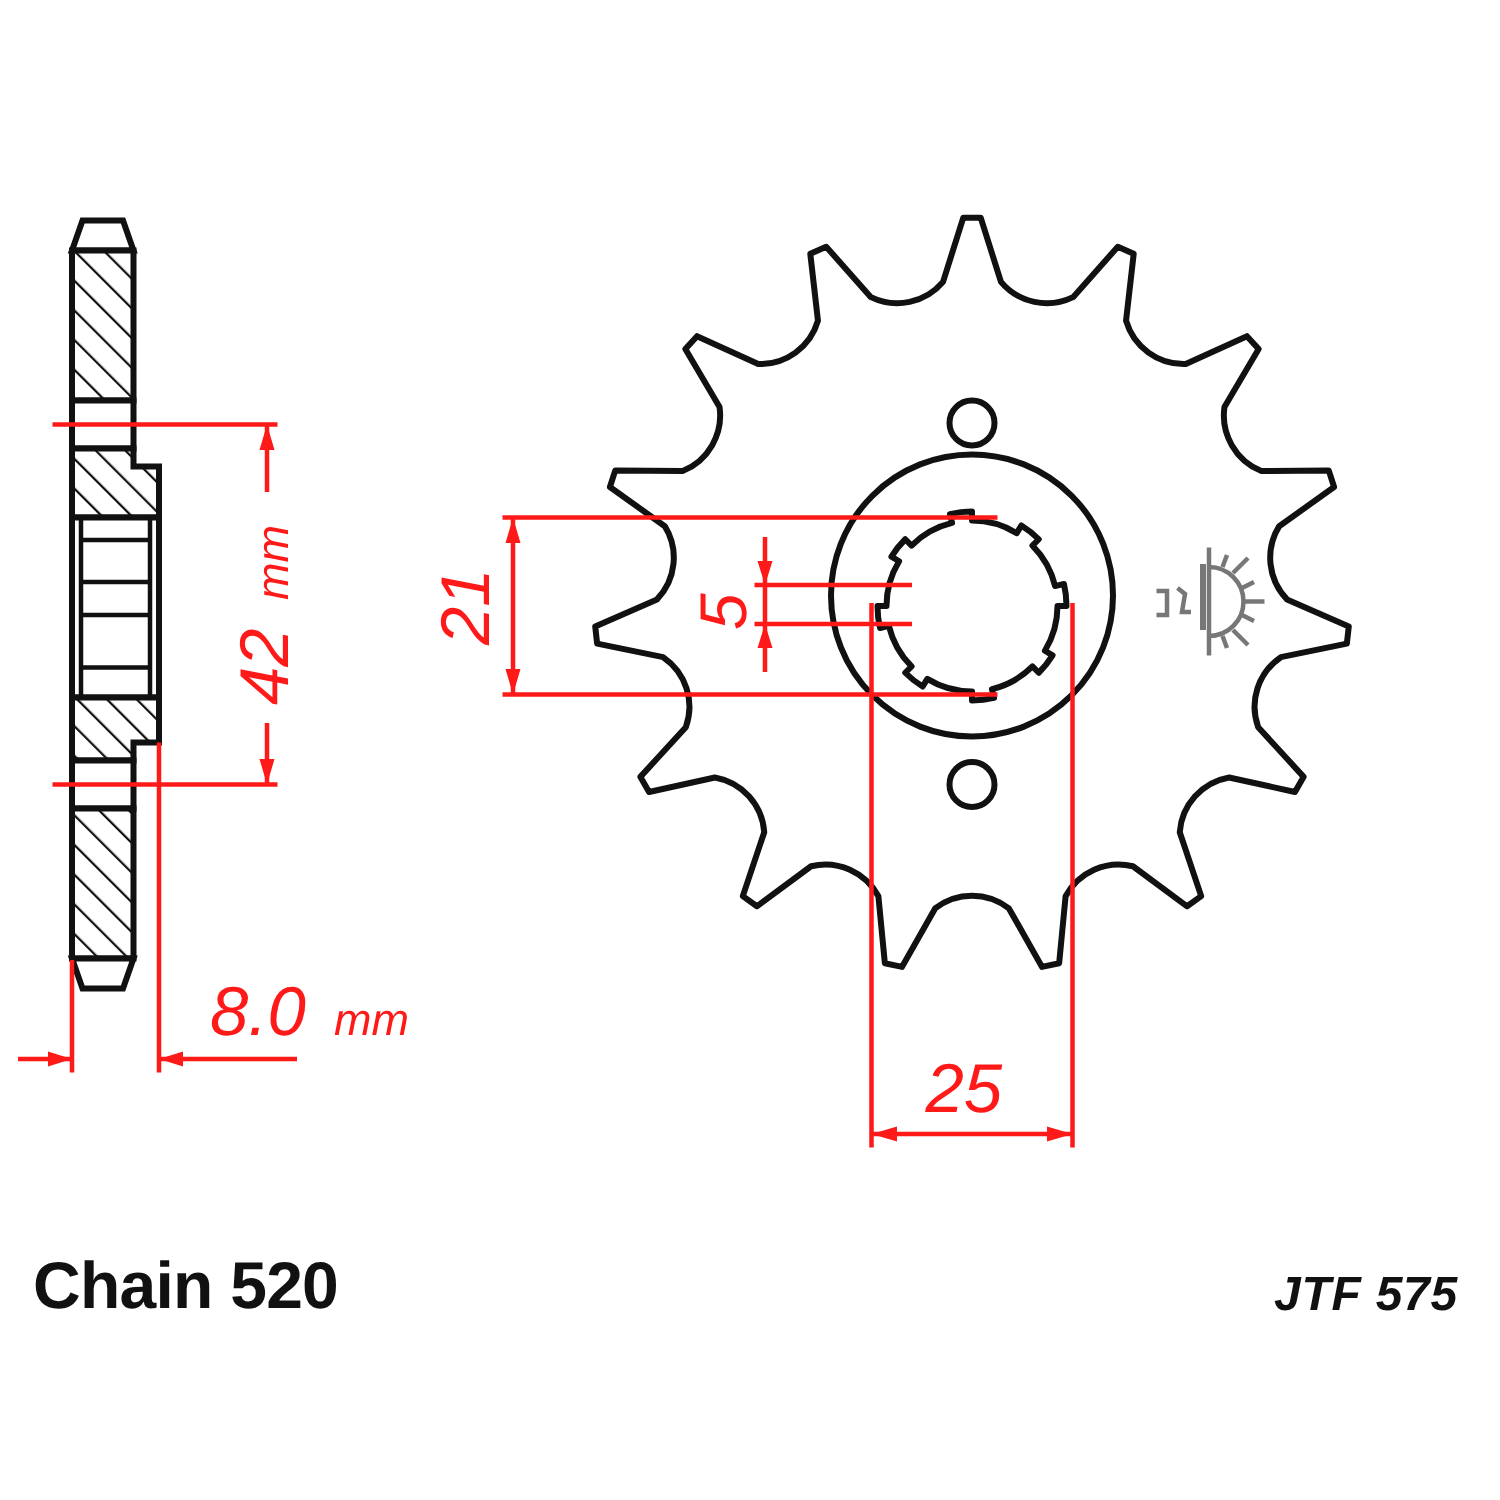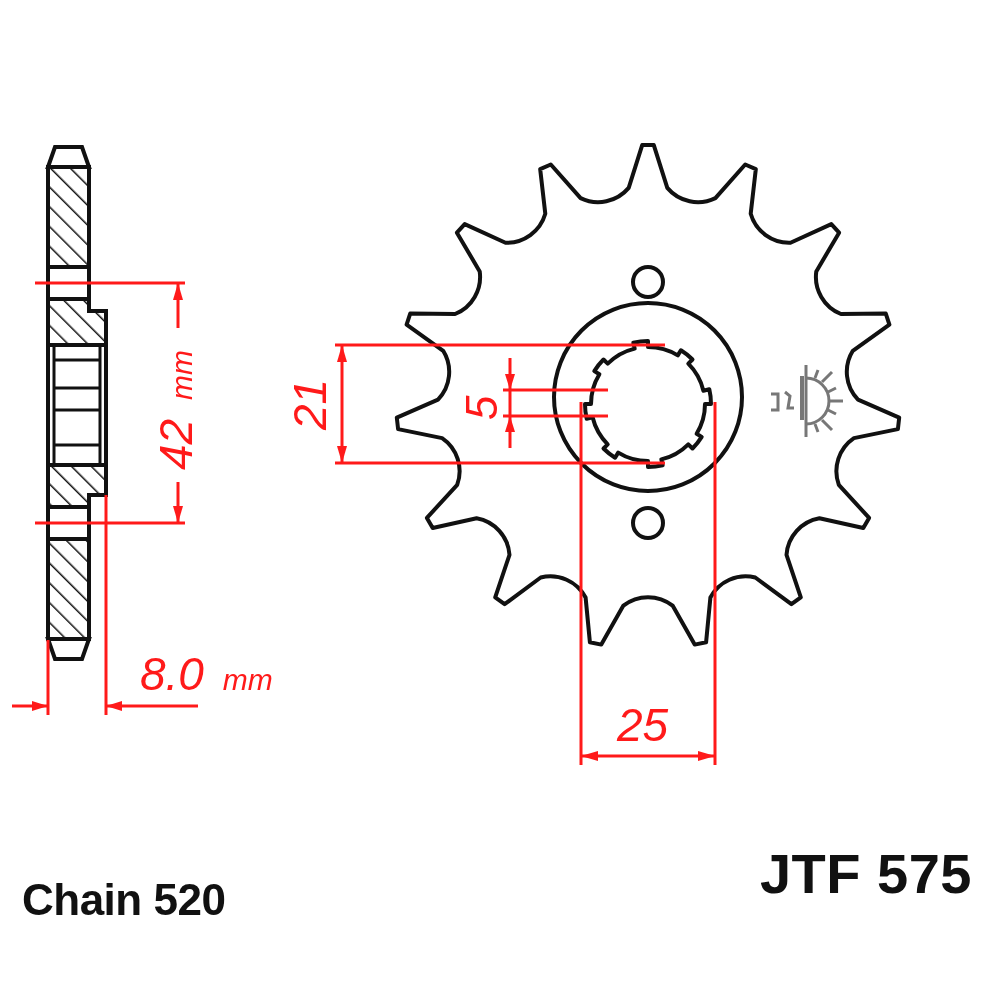--- a/index.html
+++ b/index.html
@@ -1,22 +1,22 @@
 <!DOCTYPE html>
 <html><head>
 <meta charset="utf-8">
 <style>
   html, body { margin: 0; padding: 0; background: #ffffff; }
   body { width: 1000px; height: 1000px; position: relative; overflow: hidden;
          font-family: "Liberation Sans", sans-serif; }
   #drawing { position: absolute; left: 0; top: 0; width: 1000px; height: 1000px; }
   .label-bottom { position: absolute; font-family: "Liberation Sans", sans-serif;
                   font-weight: bold; color: #111111; font-size: 44px; line-height: 1; }
-  #chain-label { left: 22px; top: 878px; letter-spacing: -0.5px; text-align: center; }
-  #part-number { right: 28px; top: 846px; font-size: 56px; letter-spacing: 0.5px; }
+  #chain-label { left: 22px; top: 836px; letter-spacing: -0.5px; text-align: center; }
+  #part-number { right: 28px; top: 846px; font-size: 32px; letter-spacing: 0.5px; font-style: italic; }
   .dim-text { font-family: "Liberation Sans", sans-serif; fill: #ff1a1a; font-style: italic; }
   .outline { fill: none; stroke: #111111; stroke-width: 4; stroke-linejoin: round; }
   .dim { stroke: #ff1a1a; stroke-width: 3; fill: none; }
   .arrow { fill: #ff1a1a; }
   .hatch-fill { fill: url(#hatch); stroke: #111; stroke-width: 4; }
   .plain { fill: #fff; stroke: #111; stroke-width: 4; }
   .symbol { stroke: #777; stroke-width: 3; fill: none; }
 </style>
 </head>
 <body>

